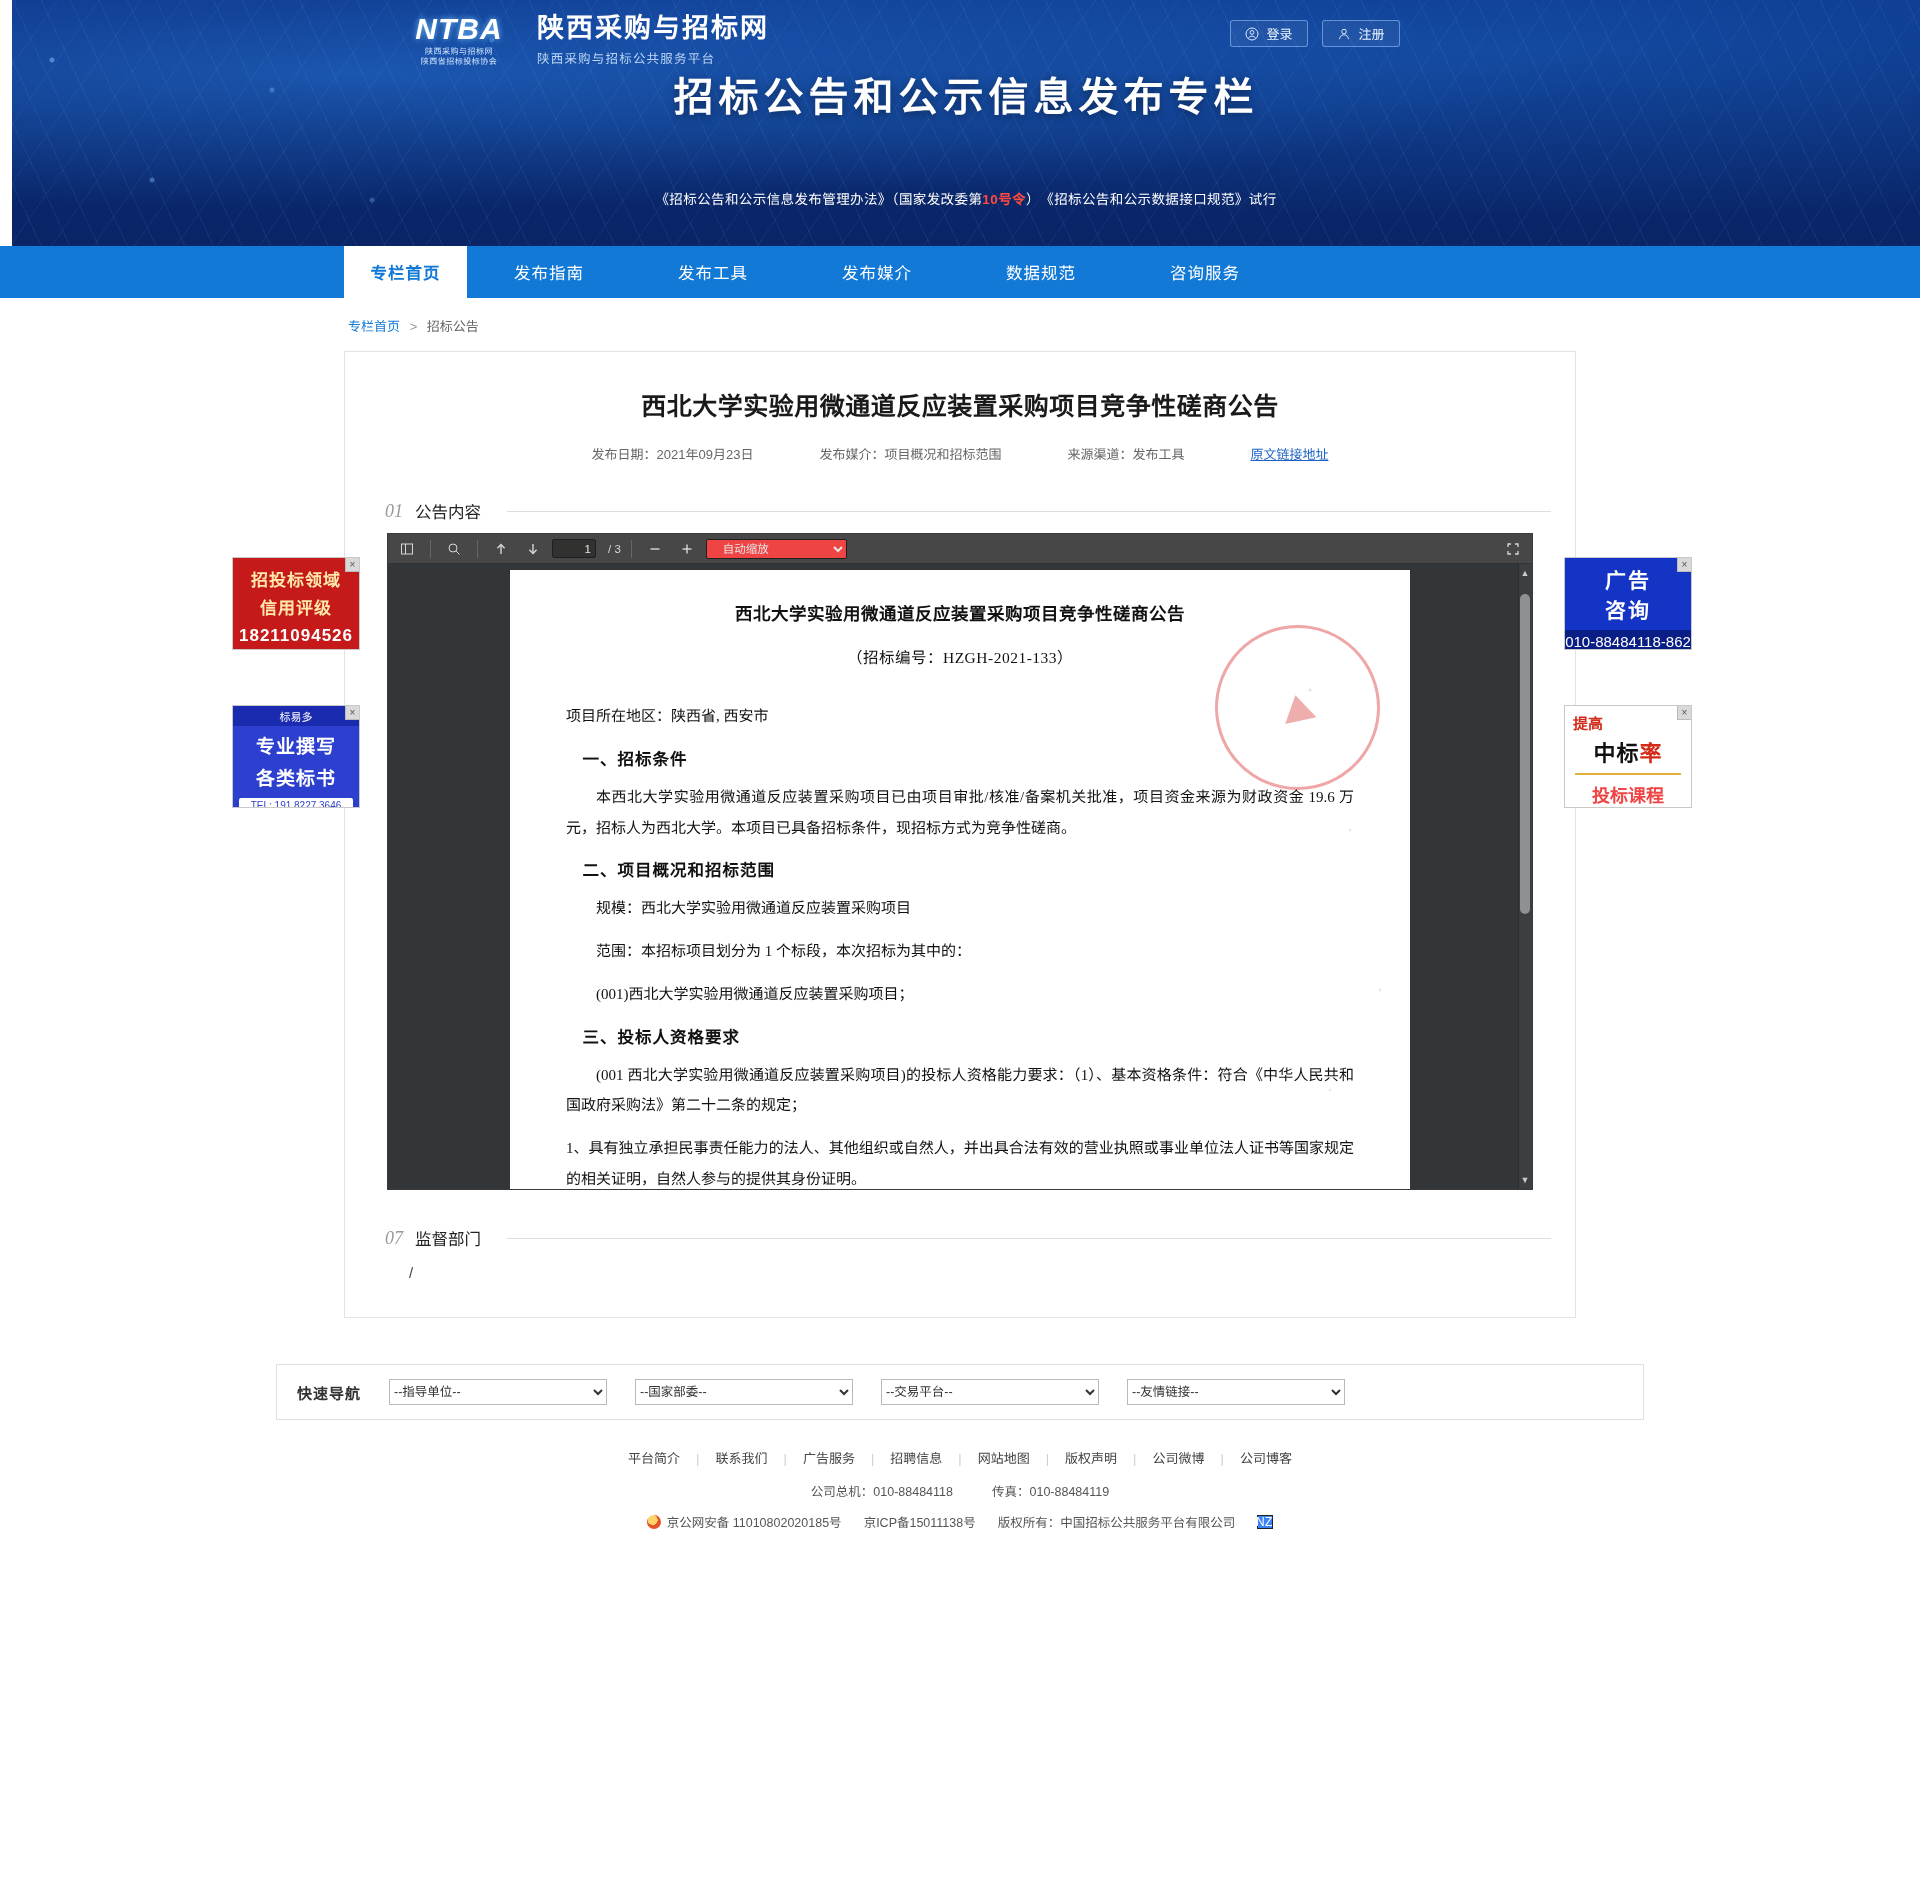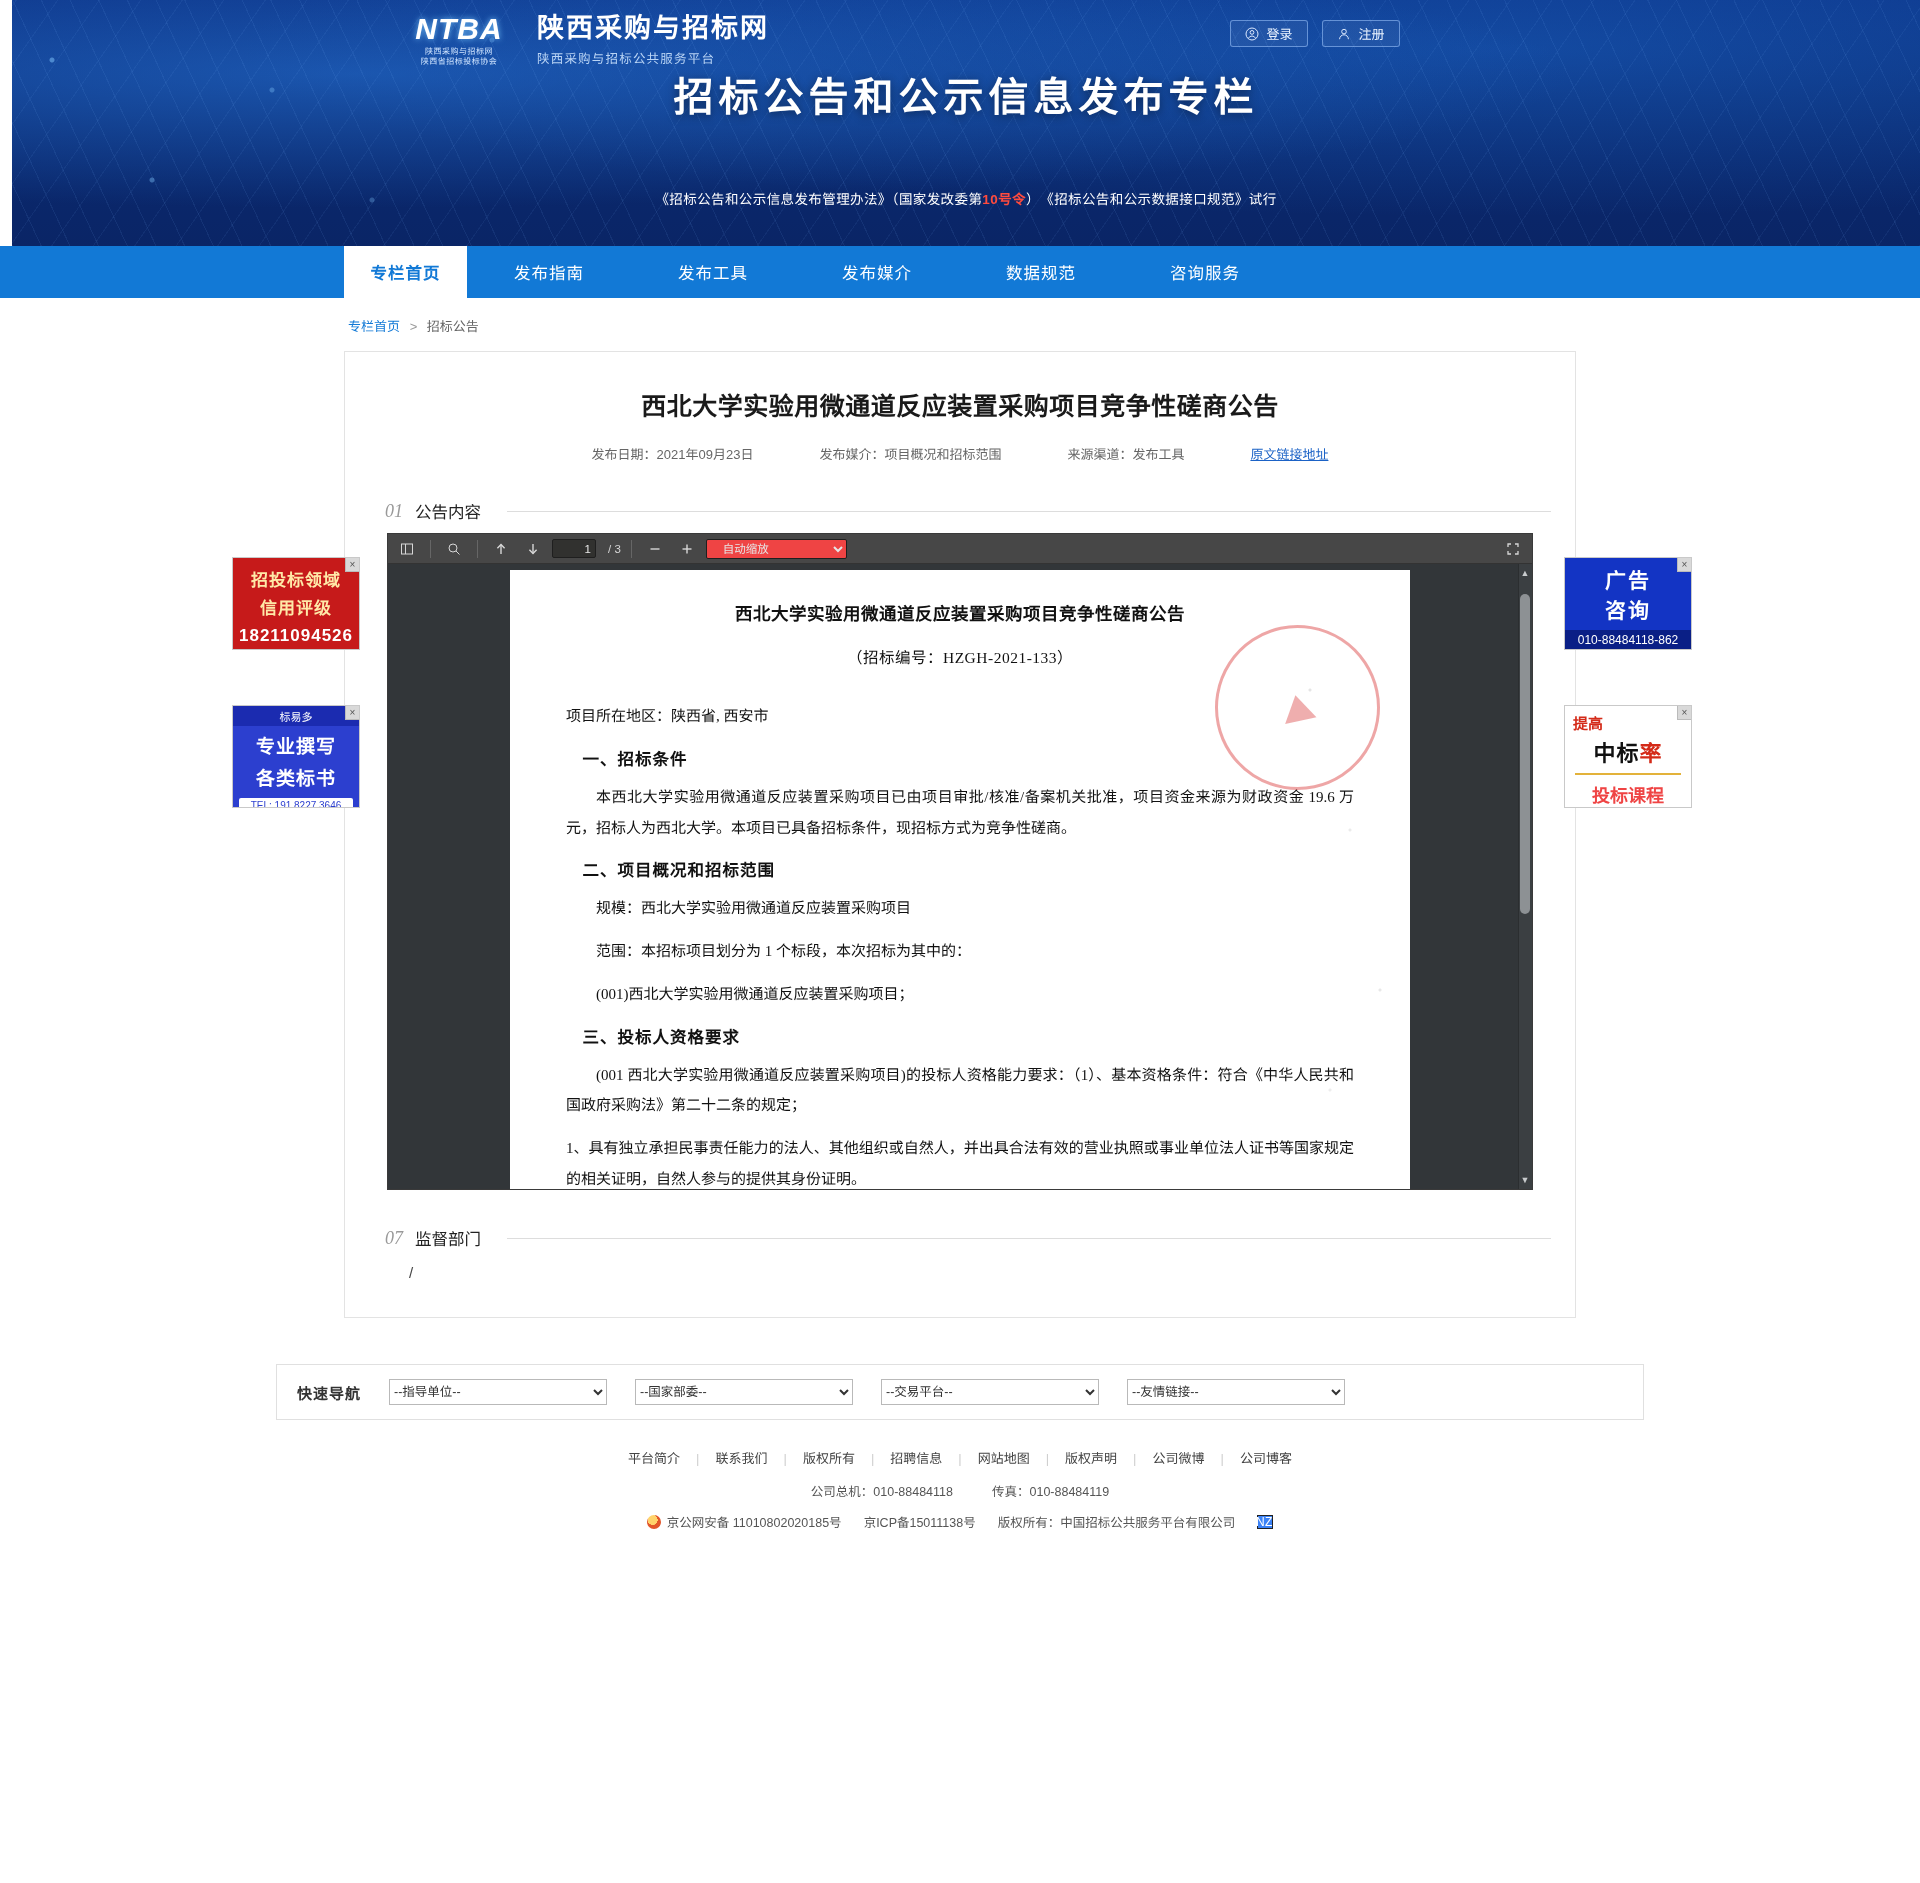--- a/index.html
+++ b/index.html
@@ -228,21 +228,21 @@
   .ad-a .l3 { text-align:center; color:#ffffff; font-size:17px; font-weight:bold; margin-top:7px; letter-spacing:1px; }
 
   .ad-b { left:232px; top:407px; width:128px; height:103px; background:#2c3fcf; }
   .ad-b .tag { text-align:center; color:#fff; font-size:11px; background:#1b2bb0; padding:2px 0; }
   .ad-b .l1, .ad-b .l2 { text-align:center; color:#ffffff; font-weight:bold; font-size:19px; margin-top:5px; letter-spacing:1px; }
   .ad-b .tel { margin:8px 6px 0 6px; background:#ffffff; color:#2c3fcf; font-size:10px; text-align:center; padding:2px 0; border-radius:2px; }
 
   .ad-c { left:1564px; top:259px; width:128px; height:93px; background:#1334c4; }
   .ad-c .l1, .ad-c .l2 { text-align:center; color:#ffffff; font-weight:bold; font-size:21px; letter-spacing:2px; }
   .ad-c .l1 { margin-top:6px; }
-  .ad-c .bar { margin-top:6px; background:#0a1f86; color:#fff; font-size:12px; text-align:center; padding:3px 0; }
+  .ad-c .bar { margin-top:6px; background:#0a1f86; color:#fff; font-size:15px; text-align:center; padding:3px 0; }
 
   .ad-d { left:1564px; top:407px; width:128px; height:103px; background:#ffffff; }
   .ad-d .l1 { color:#d42a18; font-weight:bold; font-size:15px; margin:6px 0 0 8px; }
   .ad-d .l2 { color:#111; font-weight:bold; font-size:22px; text-align:center; margin-top:2px; letter-spacing:1px; }
   .ad-d .l2 em { color:#d42a18; font-style:normal; }
   .ad-d .rule { height:2px; background:#e3b23a; margin:6px 10px; }
   .ad-d .l3 { color:#ef4444; font-weight:bold; font-size:18px; text-align:center; }
 
   
   .quicknav {
@@ -486,21 +486,21 @@
 
   <div class="quicknav">
     <div class="qn-title">快速导航</div>
     <select><option>--指导单位--</option></select>
     <select><option>--国家部委--</option></select>
     <select><option>--交易平台--</option></select>
     <select><option>--友情链接--</option></select>
   </div>
 
   <div class="footlinks">
-    <a href="#">平台简介</a><span class="divider">|</span><a href="#">联系我们</a><span class="divider">|</span><a href="#">版权所有</a><span class="divider">|</span><a href="#">招聘信息</a><span class="divider">|</span><a href="#">网站地图</a><span class="divider">|</span><a href="#">版权声明</a><span class="divider">|</span><a href="#">公司微博</a><span class="divider">|</span><a href="#">公司博客</a>
+    <a href="#">平台简介</a><span class="divider">|</span><a href="#">联系我们</a><span class="divider">|</span><a href="#">广告服务</a><span class="divider">|</span><a href="#">招聘信息</a><span class="divider">|</span><a href="#">网站地图</a><span class="divider">|</span><a href="#">版权声明</a><span class="divider">|</span><a href="#">公司微博</a><span class="divider">|</span><a href="#">公司博客</a>
   </div>
 
   <div class="footinfo">
     <div class="row1">
       <span>公司总机：010-88484118</span>
       <span style="display:inline-block;width:32px;"></span>
       <span>传真：010-88484119</span>
     </div>
     <div class="row2">
       <span class="police">

